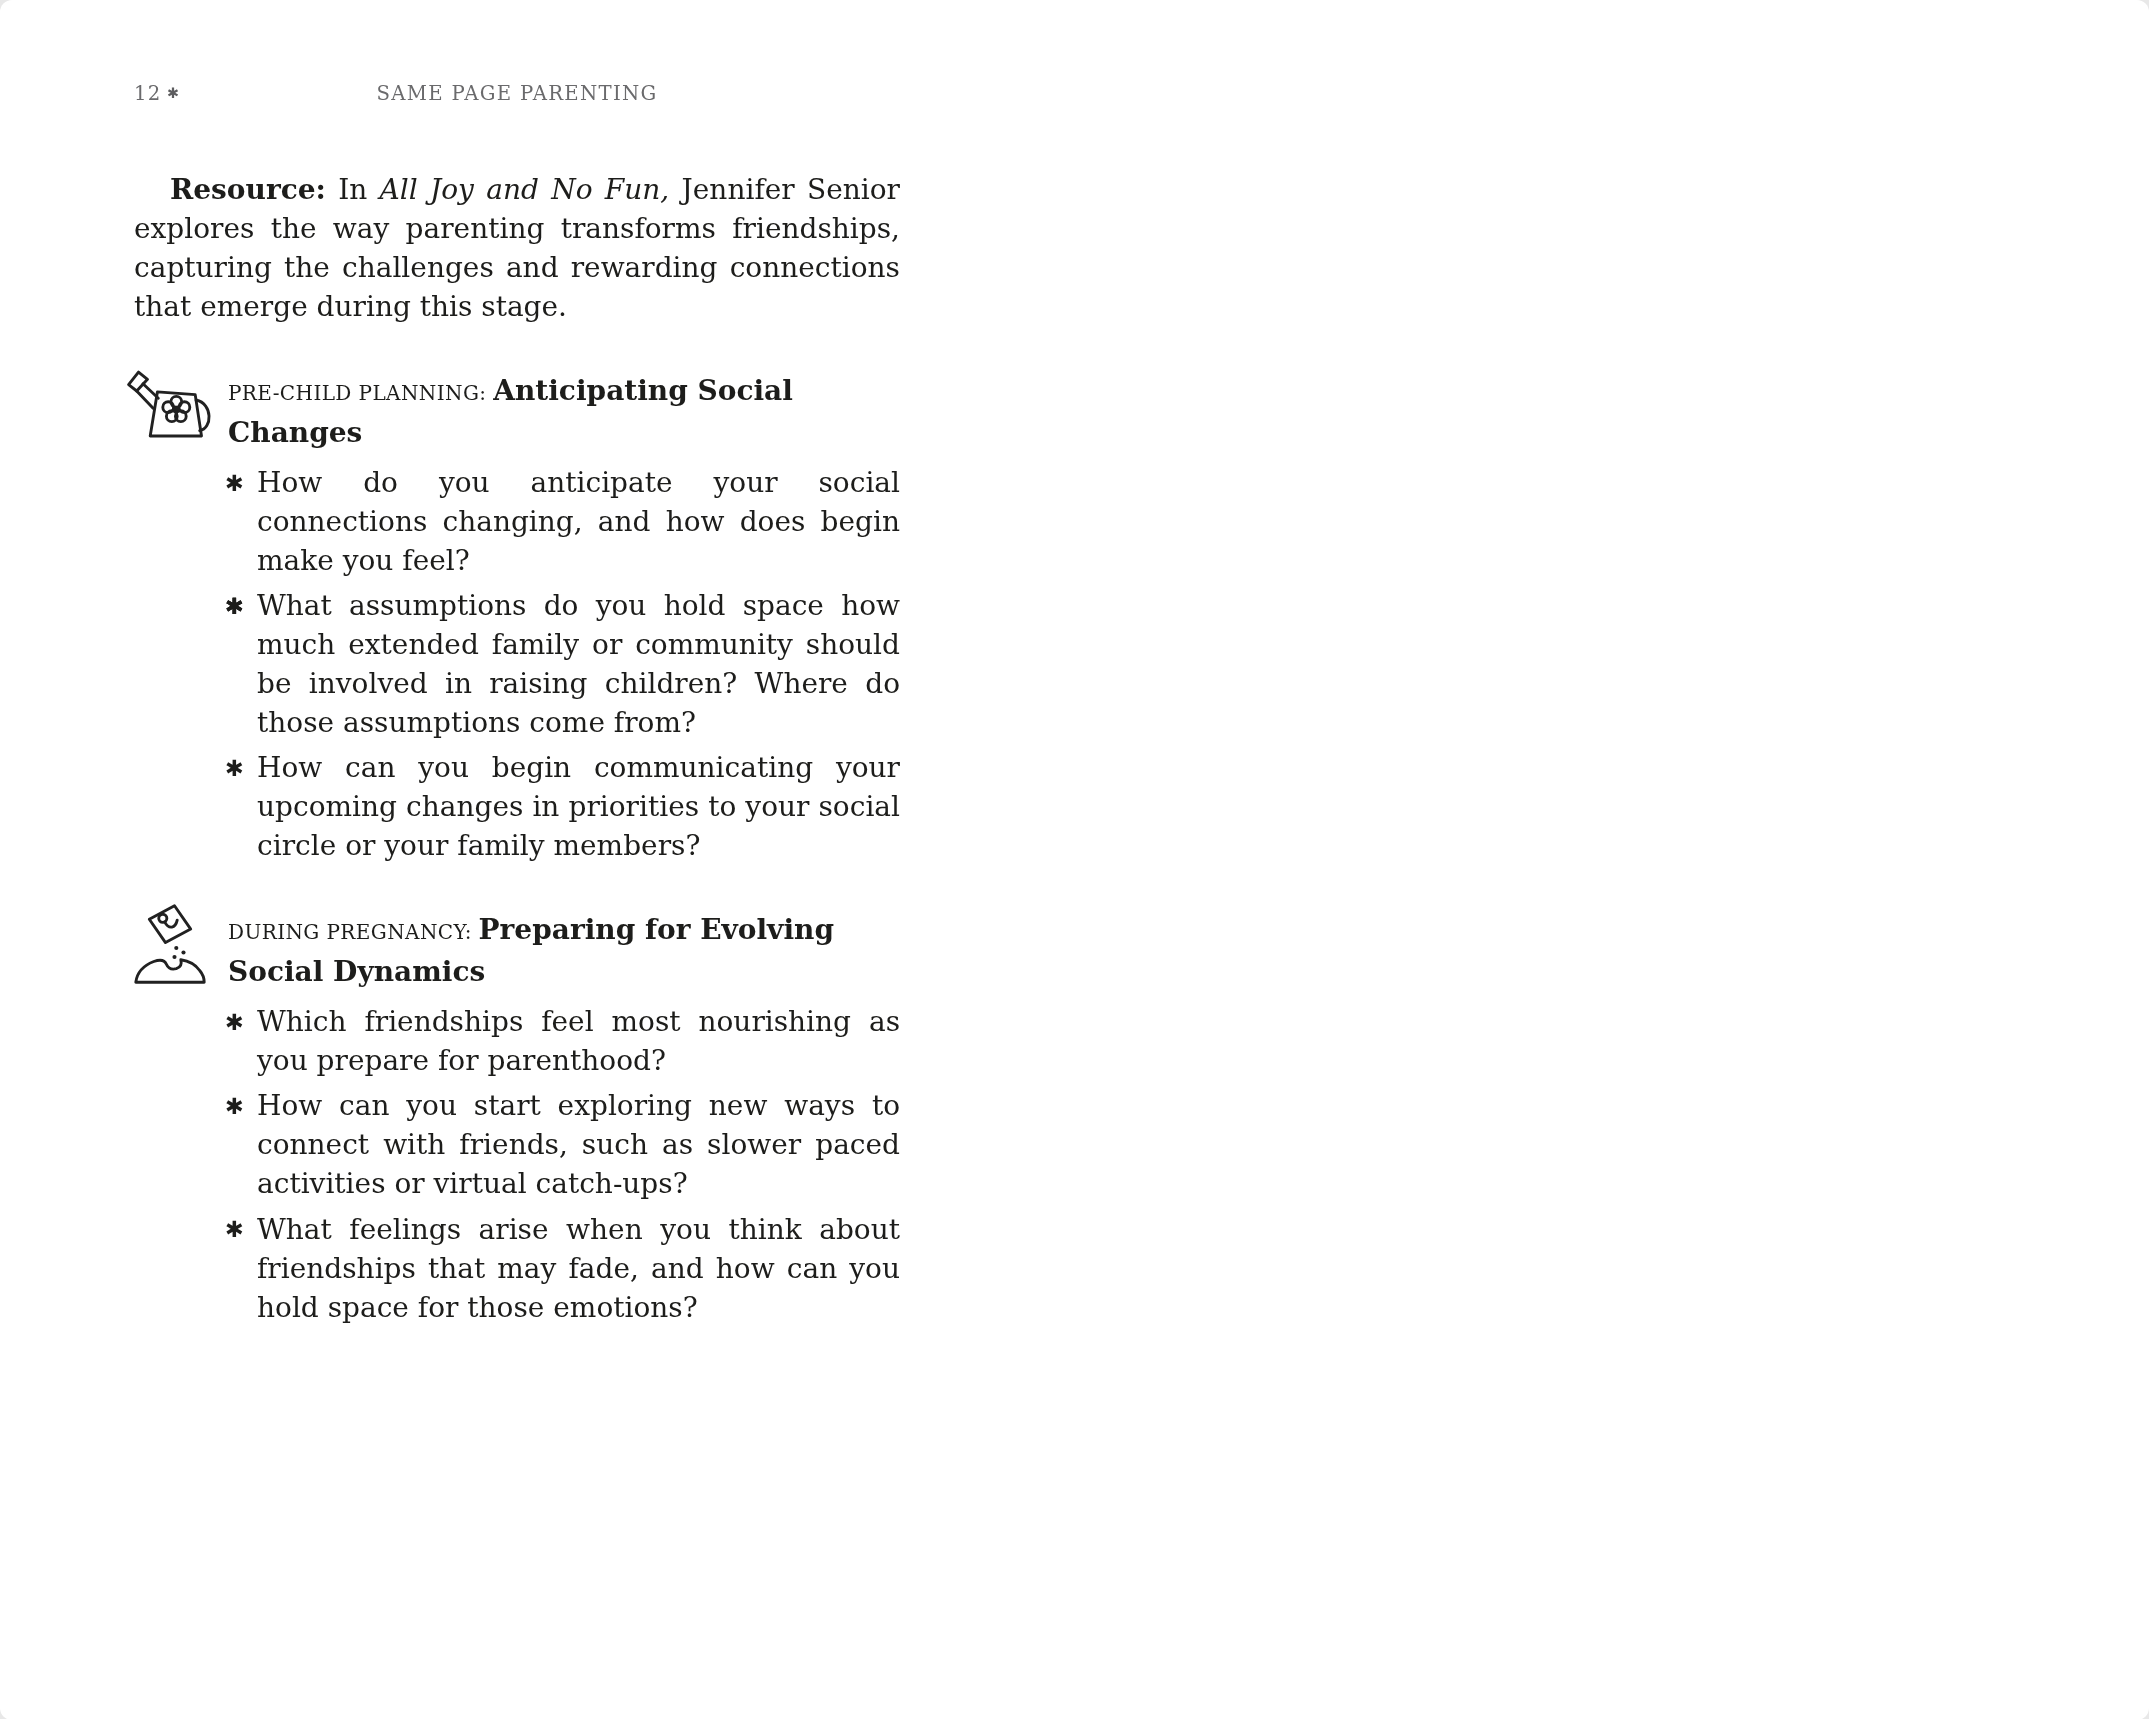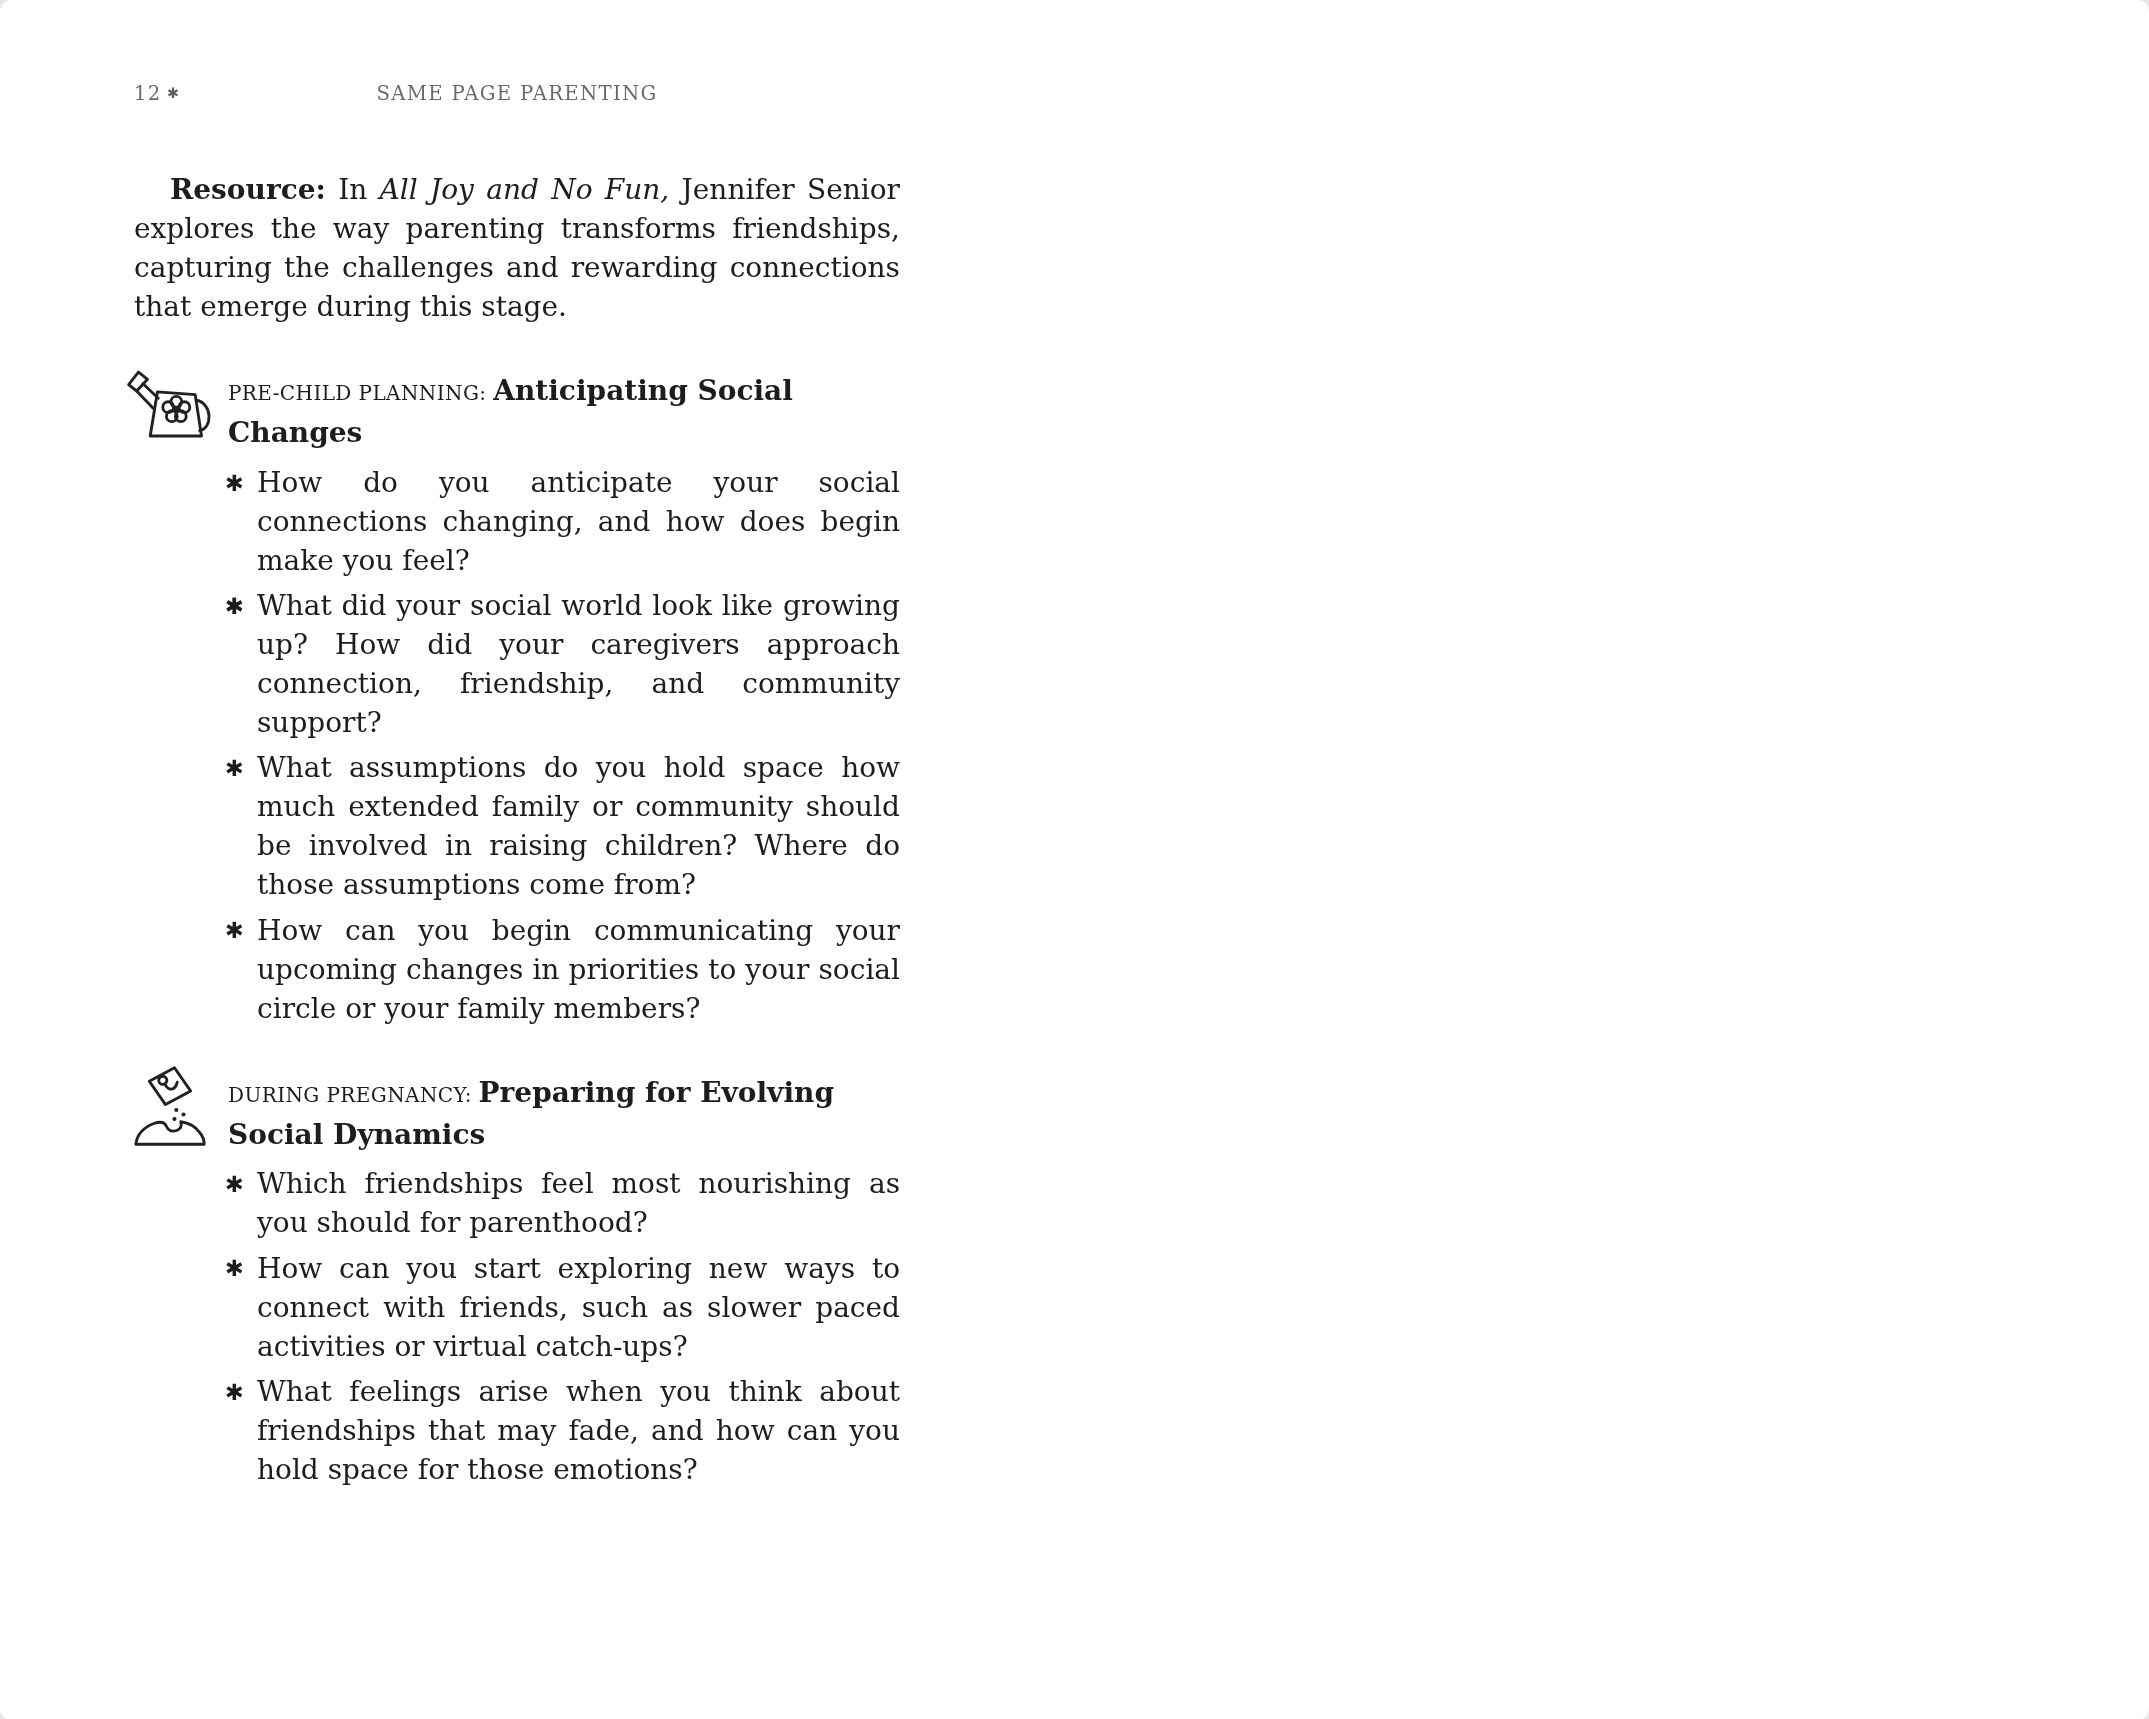--- a/index.html
+++ b/index.html
@@ -72,39 +72,39 @@
                   <circle cx="48" cy="48" r="6"></circle>
                   <circle cx="52" cy="58" r="6"></circle>
       <circle cx="62" cy="58" r="6"></circle>
                   <circle cx="66" cy="48" r="6"></circle>
       <circle cx="57" cy="50" r="3" fill="#212121" stroke="none"></circle>
     </svg>
               </span><span class="section-label">PRE-CHILD PLANNING: </span><span class="section-title">Anticipating Social Changes</span></div>
             <ul class="bullets">
               <li><span class="star">✱</span><span class="bullet-text">How do you anticipate your social connections changing, and how does begin make you feel?</span></li>
               <li><span class="star">✱</span></li>
-              <li><span class="star">✱</span><span class="bullet-text">What did your social world look like growing up? How did your caregivers approach connection, friendship, and community support?</span></li>
+              <li><span class="star">✱</span></li>
               <li><span class="star">✱</span><span class="bullet-text">What assumptions do you hold space how much extended family or community should be involved in raising children? Where do those assumptions come from?</span></li>
               <li><span class="star">✱</span><span class="bullet-text">How can you begin communicating your upcoming changes in priorities to your social circle or your family members?</span></li>
             </ul>
           </section>
           <section class="section">
             <div class="section-head"><span class="section-icon">
                 <svg viewBox="0 0 100 100" fill="none" stroke="#212121" stroke-width="3.2" stroke-linecap="round" stroke-linejoin="round">
       <path d="M27,18 L55,3 L73,29 L45,44 Z"></path>
       <circle cx="42" cy="17" r="4.5"></circle>
       <path d="M44,21 C49,30 56,28 58,19"></path>
       <circle cx="57" cy="50" r="2.3" fill="#212121" stroke="none"></circle>
       <circle cx="65" cy="55" r="2.3" fill="#212121" stroke="none"></circle>
       <circle cx="55" cy="60" r="2.3" fill="#212121" stroke="none"></circle>
       <path d="M12,88 Q14,72 32,65 Q43,61 46,68 Q49,75 57,73 Q64,71 62,63 Q76,65 83,75 Q88,81 88,88 Z"></path>
     </svg>
               </span><span class="section-label">DURING PREGNANCY: </span><span class="section-title">Preparing for Evolving Social Dynamics</span></div>
             <ul class="bullets">
-              <li><span class="star">✱</span><span class="bullet-text">Which friendships feel most nourishing as you should for parenthood?</span></li>
+              <li><span class="star">✱</span><span class="bullet-text">Which friendships feel most nourishing as you prepare for parenthood?</span></li>
               <li><span class="star">✱</span><span class="bullet-text">How can you start exploring new ways to connect with friends, such as slower paced activities or virtual catch-ups?</span></li>
               <li><span class="star">✱</span><span class="bullet-text">What feelings arise when you think about friendships that may fade, and how can you hold space for those emotions?</span></li>
             </ul>
           </section>
         </div>
     </div>
   </section>
 
   <section class="page page-right">
     

